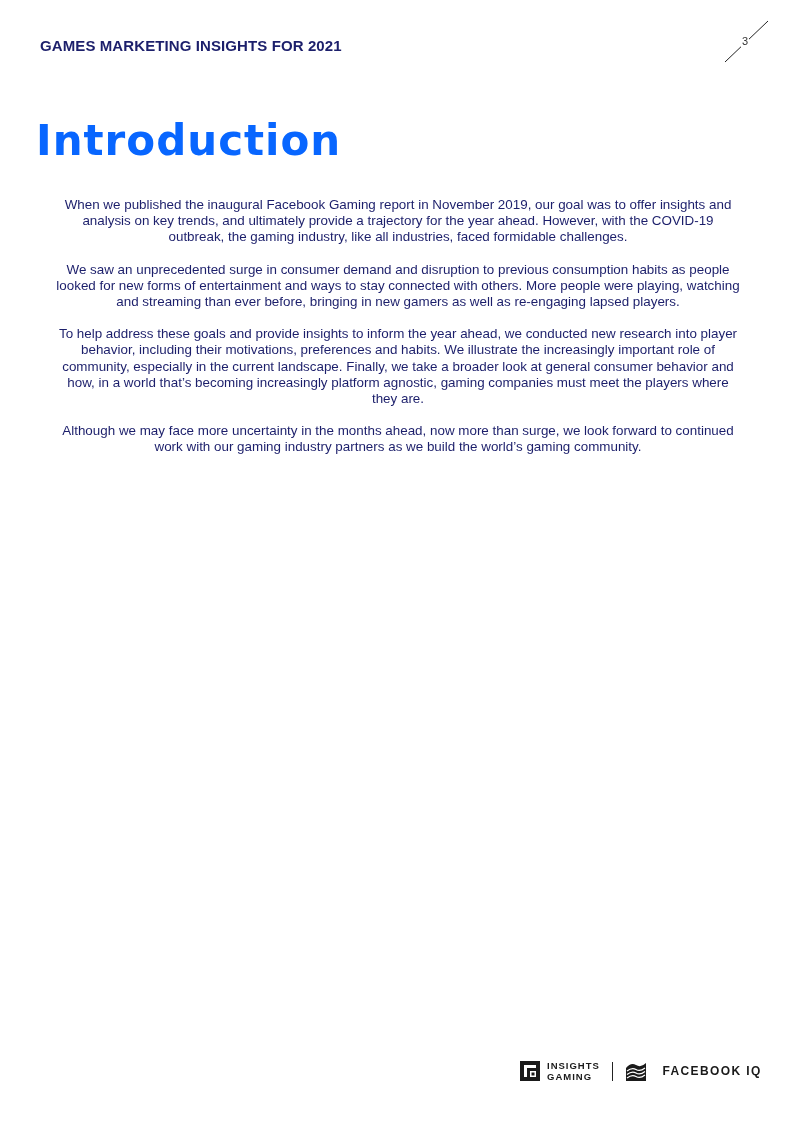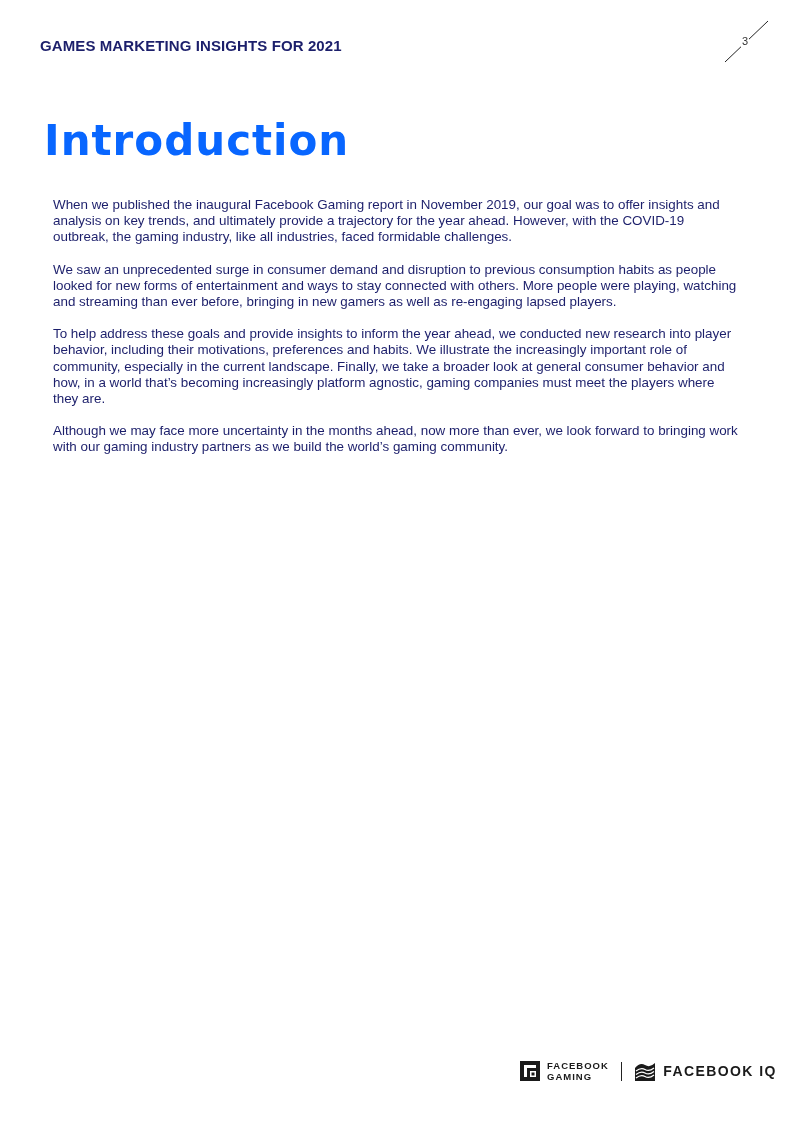--- a/index.html
+++ b/index.html
@@ -39,37 +39,38 @@
       position: absolute;
       left: 19px;
       top: 15px;
       font-size: 11px;
       color: #333;
       background: #fff;
       padding: 0 1px;
     }
     .title {
       position: absolute;
-      left: 44px;
+      left: 36px;
       top: 116px;
       font-size: 42px;
       font-weight: bold;
       color: #0866ff;
       letter-spacing: 1px;
       margin: 0;
       font-family: "DejaVu Sans", sans-serif;
     }
     .body-text {
       position: absolute;
       left: 53px;
       top: 197px;
       width: 690px;
       color: #1c1f6b;
       font-size: 13.4px;
       line-height: 16.2px;
+      text-align: center;
     }
     .body-text p {
       margin: 0 0 16px 0;
     }
     .footer {
       position: absolute;
       left: 520px;
       top: 1058px;
       height: 26px;
       display: flex;
@@ -91,22 +92,22 @@
       width: 1.5px;
       height: 19px;
       background: #222;
       margin: 0 13px 0 12px;
     }
     .logo-iq {
       display: flex;
       align-items: center;
     }
     .logo-iq-text {
-      margin-left: 8px;
-      font-size: 14px;
+      margin-left: 16px;
+      font-size: 12px;
       font-weight: bold;
       letter-spacing: 1.4px;
       color: #1a1a1a;
     }
   </style>
 </head>
 <body>
 
 <div class="header-title">GAMES MARKETING INSIGHTS FOR 2021</div>
 
@@ -116,33 +117,33 @@
   </svg>
   <span class="page-num">3</span>
 </div>
 
 <h1 class="title">Introduction</h1>
 
 <div class="body-text">
   <p>When we published the inaugural Facebook Gaming report in November 2019, our goal was to offer insights and analysis on key trends, and ultimately provide a trajectory for the year ahead. However, with the COVID-19 outbreak, the gaming industry, like all industries, faced formidable challenges.</p>
   <p>We saw an unprecedented surge in consumer demand and disruption to previous consumption habits as people looked for new forms of entertainment and ways to stay connected with others. More people were playing, watching and streaming than ever before, bringing in new gamers as well as re-engaging lapsed players.</p>
   <p>To help address these goals and provide insights to inform the year ahead, we conducted new research into player behavior, including their motivations, preferences and habits. We illustrate the increasingly important role of community, especially in the current landscape. Finally, we take a broader look at general consumer behavior and how, in a world that’s becoming increasingly platform agnostic, gaming companies must meet the players where they are.</p>
-  <p>Although we may face more uncertainty in the months ahead, now more than ever, we look forward to bringing work with our gaming industry partners as we build the world’s gaming community.</p>
+  <p>Although we may face more uncertainty in the months ahead, now more than surge, we look forward to continued work with our gaming industry partners as we build the world’s gaming community.</p>
 </div>
 
 <div class="footer">
   <div class="logo-gaming">
     <svg width="20" height="20" viewBox="0 0 20 20">
       <rect x="0" y="0" width="20" height="20" fill="#1a1a1a"></rect>
       <path d="M4 4 H16 V7 H7 V16 H4 Z" fill="#ffffff"></path>
       <path d="M10 10 H16 V16 H10 Z" fill="#ffffff"></path>
       <path d="M11.5 11.5 H14.5 V14.5 H11.5 Z" fill="#1a1a1a"></path>
     </svg>
     <div class="logo-gaming-text">
-      <div>FACEBOOK</div>
+      <div>INSIGHTS</div>
       <div>GAMING</div>
     </div>
   </div>
   <div class="logo-divider"></div>
   <div class="logo-iq">
     <svg width="20" height="19" viewBox="0 0 20 19">
       <path d="M0 6 Q5 0 10 3 Q15 6 20 1 V19 H0 Z" fill="#1a1a1a"></path>
       <path d="M1 9 Q6 5 10 7.5 Q14 10 19 6" stroke="#fff" stroke-width="1.2" fill="none"></path>
       <path d="M1 12.5 Q6 8.5 10 11 Q14 13.5 19 9.5" stroke="#fff" stroke-width="1.2" fill="none"></path>
       <path d="M1 16 Q6 12 10 14.5 Q14 17 19 13" stroke="#fff" stroke-width="1.2" fill="none"></path>

